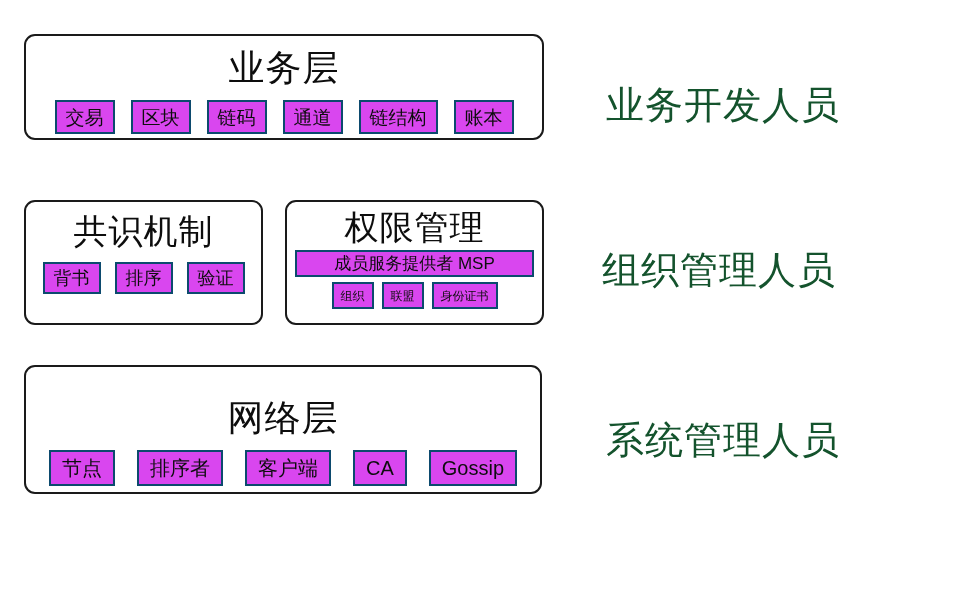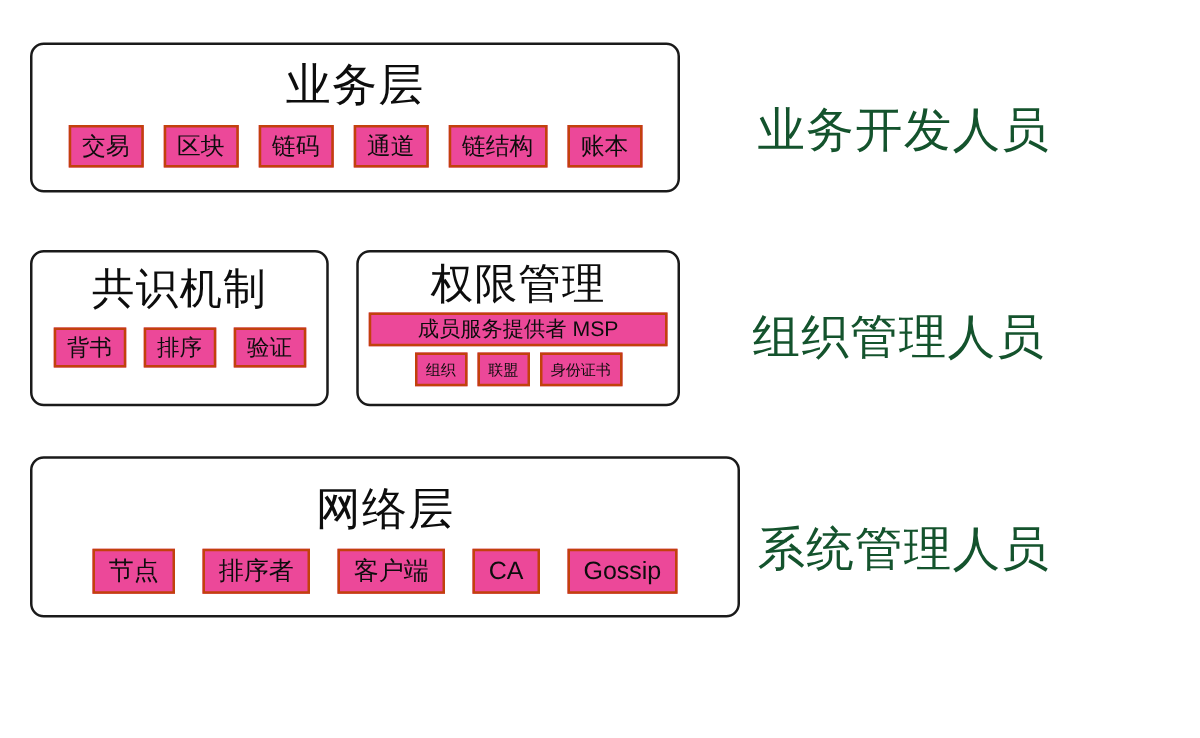--- a/index.html
+++ b/index.html
@@ -45,22 +45,22 @@
   
   .chip-row {
     display: flex;
     align-items: center;
     justify-content: center;
     box-sizing: border-box;
   }
 
   .chip {
     box-sizing: border-box;
-    border: 2px solid #c2410c;
-    background: #ec4899;
+    border: 2px solid #0c4a6e;
+    background: #d946ef;
     color: #0d0d0d;
     display: flex;
     align-items: center;
     justify-content: center;
     white-space: nowrap;
     font-family: "Liberation Sans", "DejaVu Sans", sans-serif;
     line-height: 1;
   }
 
   
@@ -72,21 +72,21 @@
     white-space: nowrap;
     letter-spacing: 1px;
     line-height: 1;
   }
 
   
   #row1-box {
     left: 24px;
     top: 34px;
     width: 520px;
-    height: 120px;
+    height: 106px;
     padding-top: 8px;
   }
   #row1-box .layer-title { font-size: 36px; margin-top: 6px; }
   #row1-chips {
     margin-top: 14px;
     width: 100%;
     padding: 0 10px;
     gap: 16px;
   }
   #row1-chips .chip {
@@ -142,23 +142,23 @@
   #row2-right-chips .chip {
     height: 27px;
     font-size: 12px;
     padding: 0 7px;
   }
 
   
   #row3-box {
     left: 24px;
     top: 365px;
-    width: 568px;
+    width: 518px;
     height: 129px;
-    padding-top: 12px;
+    padding-top: 23px;
   }
   #row3-box .layer-title { font-size: 36px; margin-top: 10px; }
   #row3-chips {
     margin-top: 14px;
     width: 100%;
     padding: 0 18px;
     gap: 22px;
   }
   #row3-chips .chip {
     height: 36px;

